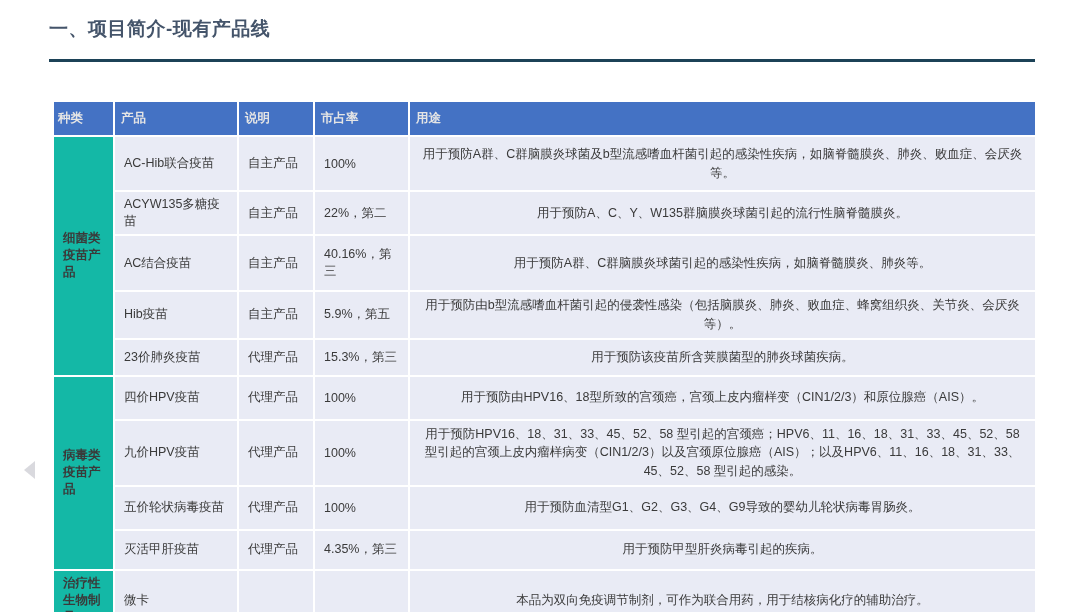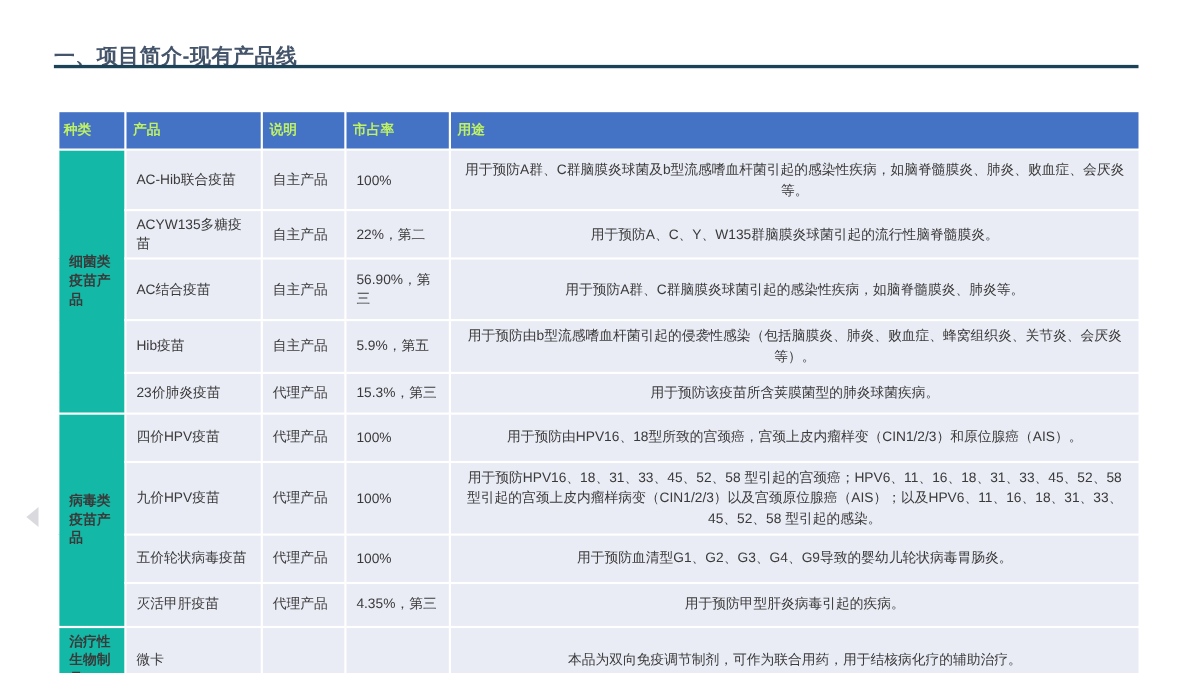--- a/index.html
+++ b/index.html
@@ -1,32 +1,32 @@
 <!DOCTYPE html>
 <html><head>
 <meta charset="utf-8">
 <style>
   html,body{margin:0;padding:0;}
   body{
     width:1080px;height:612px;background:#ffffff;position:relative;overflow:hidden;
     font-family:"Liberation Sans","DejaVu Sans",sans-serif;
   }
   .slide-title{
-    position:absolute;left:49px;top:38px;
+    position:absolute;left:49px;top:16px;
     font-size:19px;font-weight:bold;color:#44546A;letter-spacing:.5px;
   }
   .title-divider{
     position:absolute;left:49px;top:59px;width:986px;height:3px;background:#1C4257;
   }
   table.products{
     position:absolute;left:52px;top:100px;width:983px;
     border-collapse:collapse;table-layout:fixed;
   }
   table.products th{
-    background:#4472C4;color:#bef264;font-size:12.5px;font-weight:bold;
+    background:#4472C4;color:#e5e5e5;font-size:12.5px;font-weight:bold;
     text-align:left;padding:8px 4px 8px 6px;border:2px solid #ffffff;
   }
   table.products th:first-child{padding-left:4px;}
   table.products td{
     border:2px solid #ffffff;font-size:12.5px;color:#3A3A3A;
     padding:4px 9px;vertical-align:middle;
   }
   td.cat{
     background:#14b8a6;color:#ffffff;font-weight:bold;
     padding:4px 2px 4px 4px;line-height:1.35;font-size:12.5px;
@@ -74,21 +74,21 @@
     </tr>
     <tr style="height:44px">
       <td class="bodycell">ACYW135多糖疫苗</td>
       <td class="bodycell">自主产品</td>
       <td class="bodycell">22%，第二</td>
       <td class="bodycell usage">用于预防A、C、Y、W135群脑膜炎球菌引起的流行性脑脊髓膜炎。</td>
     </tr>
     <tr style="height:56px">
       <td class="bodycell">AC结合疫苗</td>
       <td class="bodycell">自主产品</td>
-      <td class="bodycell">56.90%，第三</td>
+      <td class="bodycell">40.16%，第三</td>
       <td class="bodycell usage">用于预防A群、C群脑膜炎球菌引起的感染性疾病，如脑脊髓膜炎、肺炎等。</td>
     </tr>
     <tr style="height:44px">
       <td class="bodycell">Hib疫苗</td>
       <td class="bodycell">自主产品</td>
       <td class="bodycell">5.9%，第五</td>
       <td class="bodycell usage">用于预防由b型流感嗜血杆菌引起的侵袭性感染（包括脑膜炎、肺炎、败血症、蜂窝组织炎、关节炎、会厌炎等）。</td>
     </tr>
     <tr style="height:37px">
       <td class="bodycell">23价肺炎疫苗</td>

